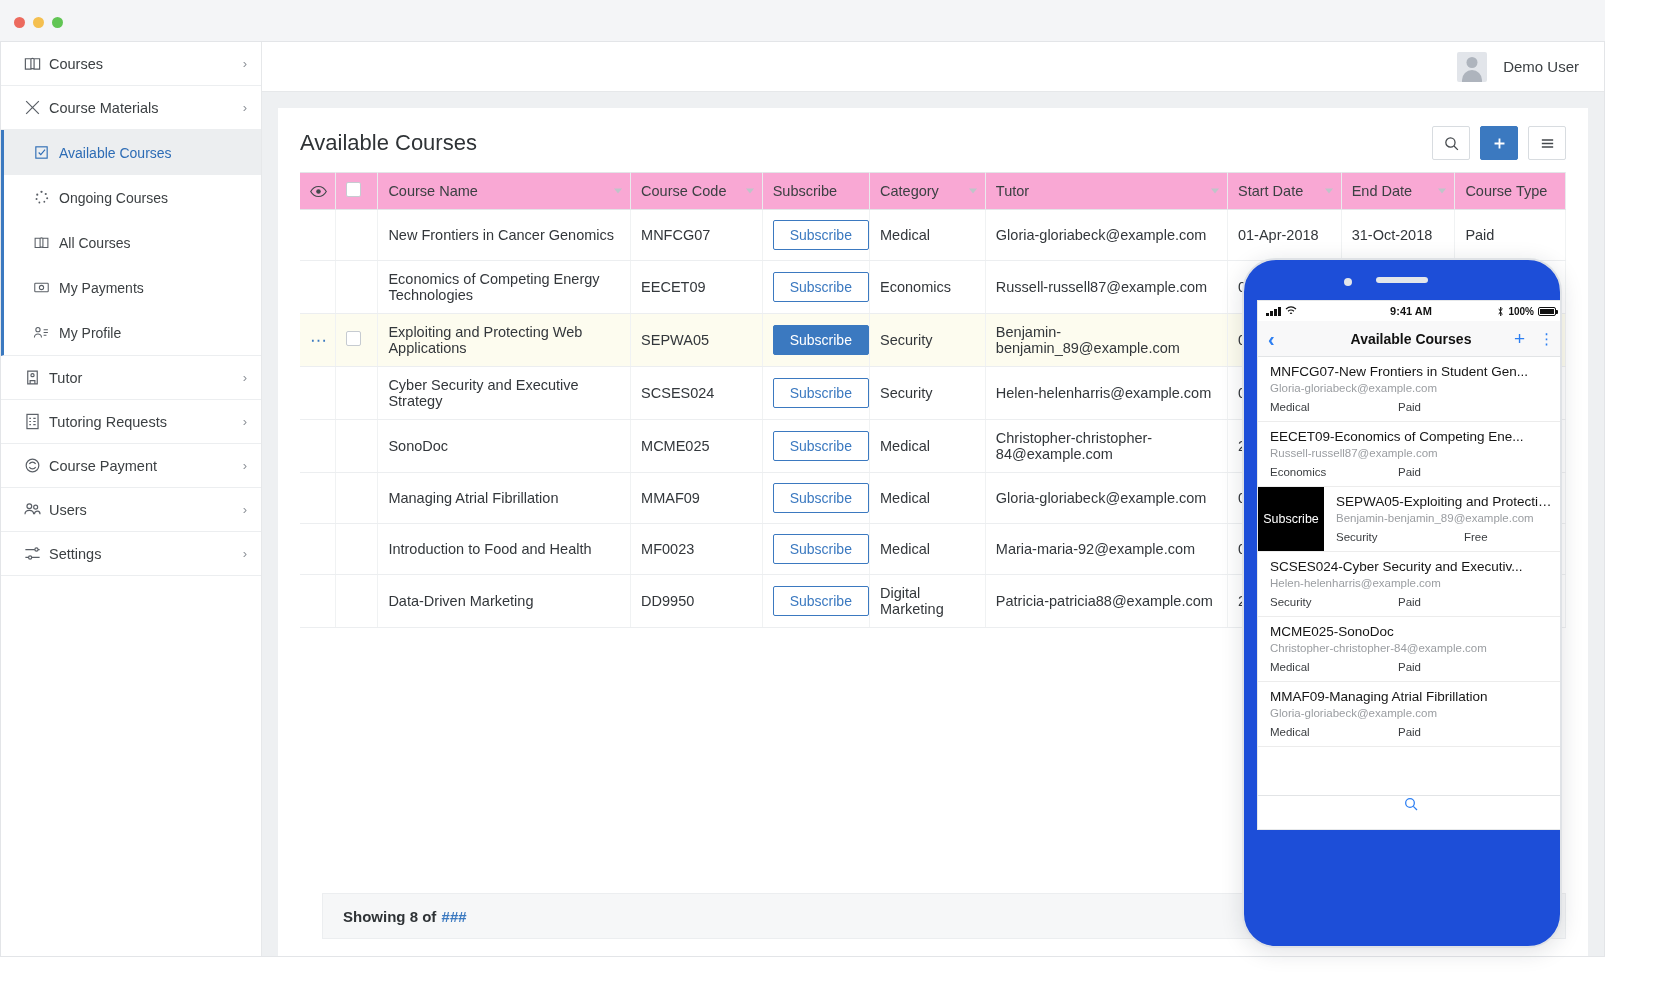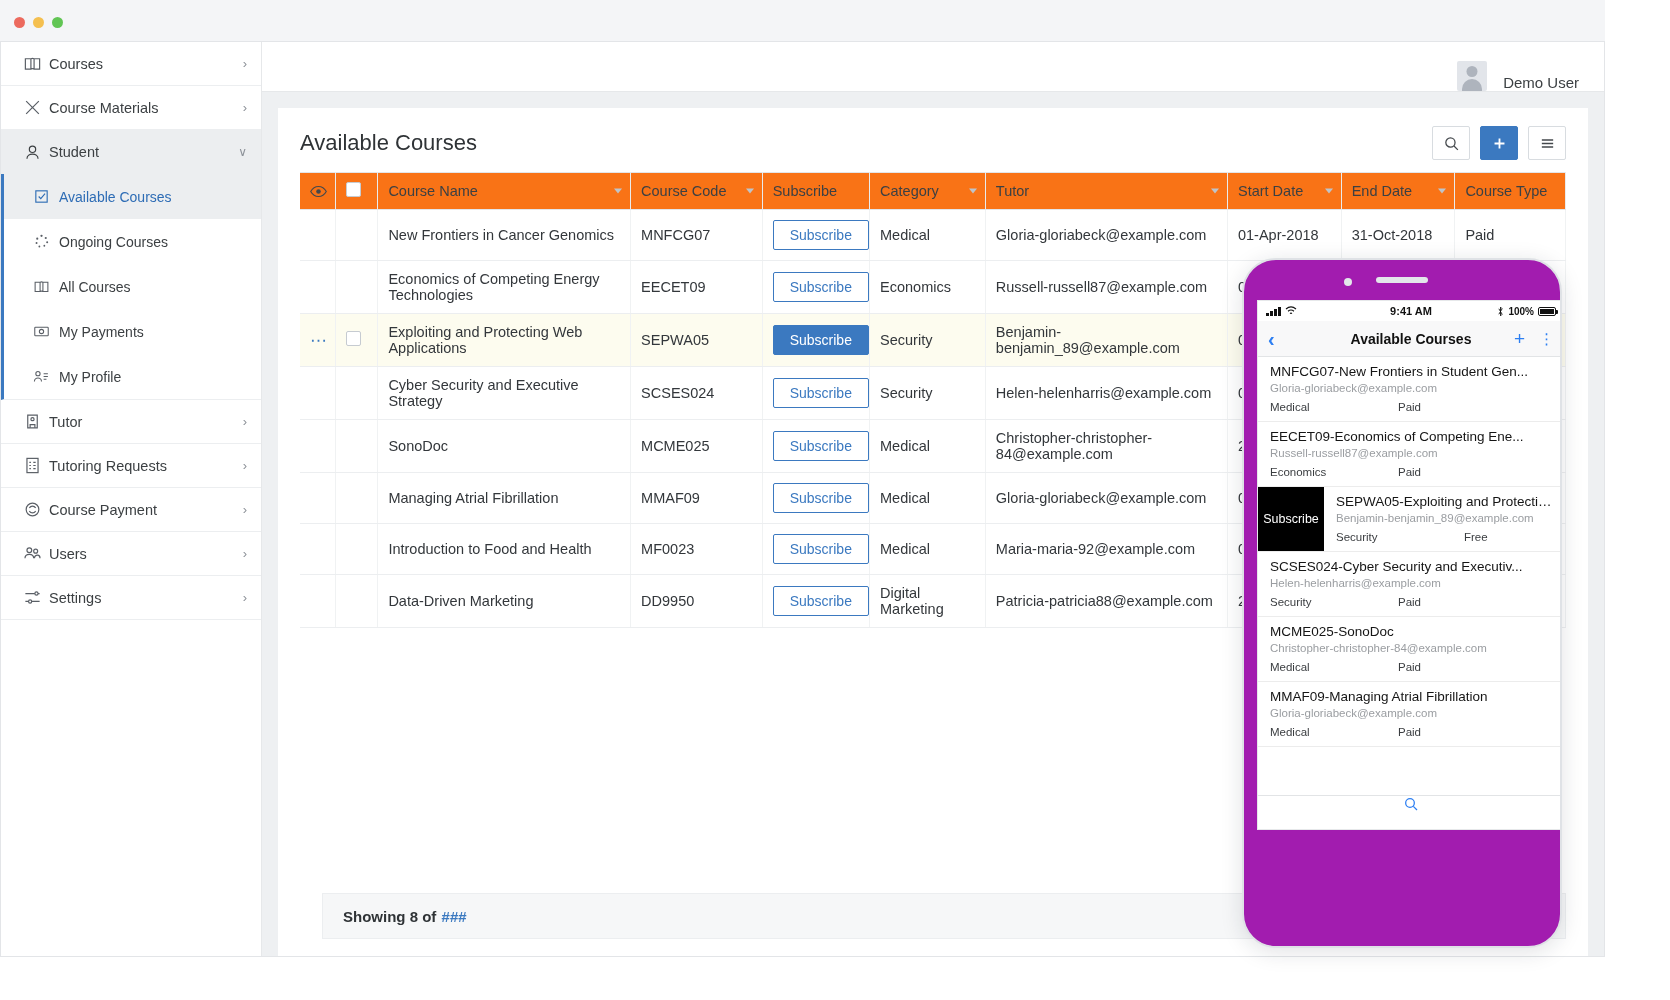--- a/index.html
+++ b/index.html
@@ -51,21 +51,21 @@
     font-size:14px; color:#3c4043; cursor:pointer;
   }
   .sub-item .ico { width:26px; flex:0 0 26px; display:flex; align-items:center; color:#5a5f66; }
   .sub-item.active { background:#eceef0; color:#2d6cb5; }
   .sub-item.active .ico { color:#2d6cb5; }
 
   
   .main { flex:1; display:flex; flex-direction:column; background:#fff; min-width:0; }
   .topbar {
     height:50px; border-bottom:1px solid #e6e8ea; display:flex;
-    align-items:flex-end; justify-content:flex-end; padding-right:25px; gap:16px;
+    align-items:center; justify-content:flex-end; padding-right:25px; gap:16px;
   }
   .avatar { width:30px; height:30px; background:#e2e5ea; border-radius:2px; position:relative; overflow:hidden; }
   .avatar::before{ content:""; position:absolute; left:50%; top:5px; transform:translateX(-50%);
     width:11px; height:11px; border-radius:50%; background:#aeb4bd; }
   .avatar::after{ content:""; position:absolute; left:50%; top:18px; transform:translateX(-50%);
     width:20px; height:14px; border-radius:10px 10px 0 0; background:#aeb4bd; }
   .username { font-size:15px; color:#3c4043; }
 
   .content { flex:1; background:#eef0f2; padding:16px 16px 0 16px; overflow:hidden; }
   .card { background:#fff; height:100%; padding:0; position:relative; }
@@ -76,21 +76,21 @@
   .tbtn {
     width:38px; height:34px; border:1px solid #d8dce0; background:#fff;
     display:flex; align-items:center; justify-content:center; cursor:pointer; border-radius:2px;
   }
   .tbtn.primary { background:#3b79c0; border-color:#3b79c0; color:#fff; }
 
   
   .tbl-wrap { padding:0 22px; }
   table { width:100%; border-collapse:collapse; table-layout:fixed; }
   thead th {
-    background:#f97316; border-top:1px solid #e3e5e8; border-bottom:1px solid #e3e5e8;
+    background:#f9a8d4; border-top:1px solid #e3e5e8; border-bottom:1px solid #e3e5e8;
     border-right:1px solid #e9ebed;
     font-size:14.5px; font-weight:400; color:#3c4043; text-align:left;
     padding:9px 10px; height:34px; position:relative; white-space:nowrap;
   }
   thead th .carr {
     position:absolute; right:8px; top:50%; transform:translateY(-50%);
     width:0;height:0;border-left:4px solid transparent;border-right:4px solid transparent;
     border-top:5px solid #bfc4c9;
   }
   tbody td {
@@ -113,21 +113,21 @@
   .footer-bar {
     position:absolute; left:22px; right:22px; bottom:17px; height:46px;
     background:#f6f7f8; border:1px solid #eceef0; display:flex; align-items:center;
     padding-left:20px; font-size:15px; color:#2f3336; font-weight:600;margin-left:22px;
   }
   .footer-bar .hashes { color:#3b79c0; font-style:italic; font-weight:700; margin-left:5px; }
 
   
   .phone {
     position:absolute; left:1242px; top:258px; width:320px; height:690px;
-    background:#a21caf; border:2px solid #dfe2e6; border-radius:34px;
+    background:#1d4ed8; border:2px solid #dfe2e6; border-radius:34px;
     box-shadow:0 4px 22px rgba(20,30,50,.13); overflow:hidden;
   }
   .phone-top { height:40px; position:relative; }
   .speaker { position:absolute; left:50%; transform:translateX(-50%); top:17px;
     width:52px;height:6px;background:#e3e6ea;border-radius:3px; }
   .cam { position:absolute; left:calc(50% - 58px); top:18px; width:8px;height:8px;
     background:#e3e6ea;border-radius:50%; }
   .screen {
     position:absolute; left:13px; top:40px; width:308px; height:530px;
     background:#fff; border:1px solid #e6e8ea; overflow:hidden;
@@ -207,30 +207,20 @@
         <div class="nav-item">
           <span class="ico">
             <svg width="19" height="19" viewBox="0 0 24 24" fill="none" stroke="#5a5f66" stroke-width="1.5">
               <path d="M4 4l12 12M20 4L8 16M4 20l5-5M20 20l-5-5"></path>
             </svg>
           </span>
           <span class="lbl">Course Materials</span>
           <span class="chev">›</span>
         </div>
 
-        <div class="nav-item open">
-          <span class="ico">
-            <svg width="19" height="19" viewBox="0 0 24 24" fill="none" stroke="#3c4043" stroke-width="1.5">
-              <circle cx="12" cy="8" r="4"></circle>
-                <path d="M5 20c0-4 3.5-6 7-6s7 2 7 6"></path>
-            </svg>
-          </span>
-          <span class="lbl">Student</span>
-          <span class="chev">∨</span>
-        </div>
 
         <div class="subnav">
           <div class="sub-item active">
             <span class="ico">
               <svg width="17" height="17" viewBox="0 0 24 24" fill="none" stroke="#2d6cb5" stroke-width="1.6">
                 <rect x="4" y="4" width="16" height="16"></rect>
                   <path d="M8 12l3 3 6-7"></path>
               </svg>
             </span>
             <span>Available Courses</span>

